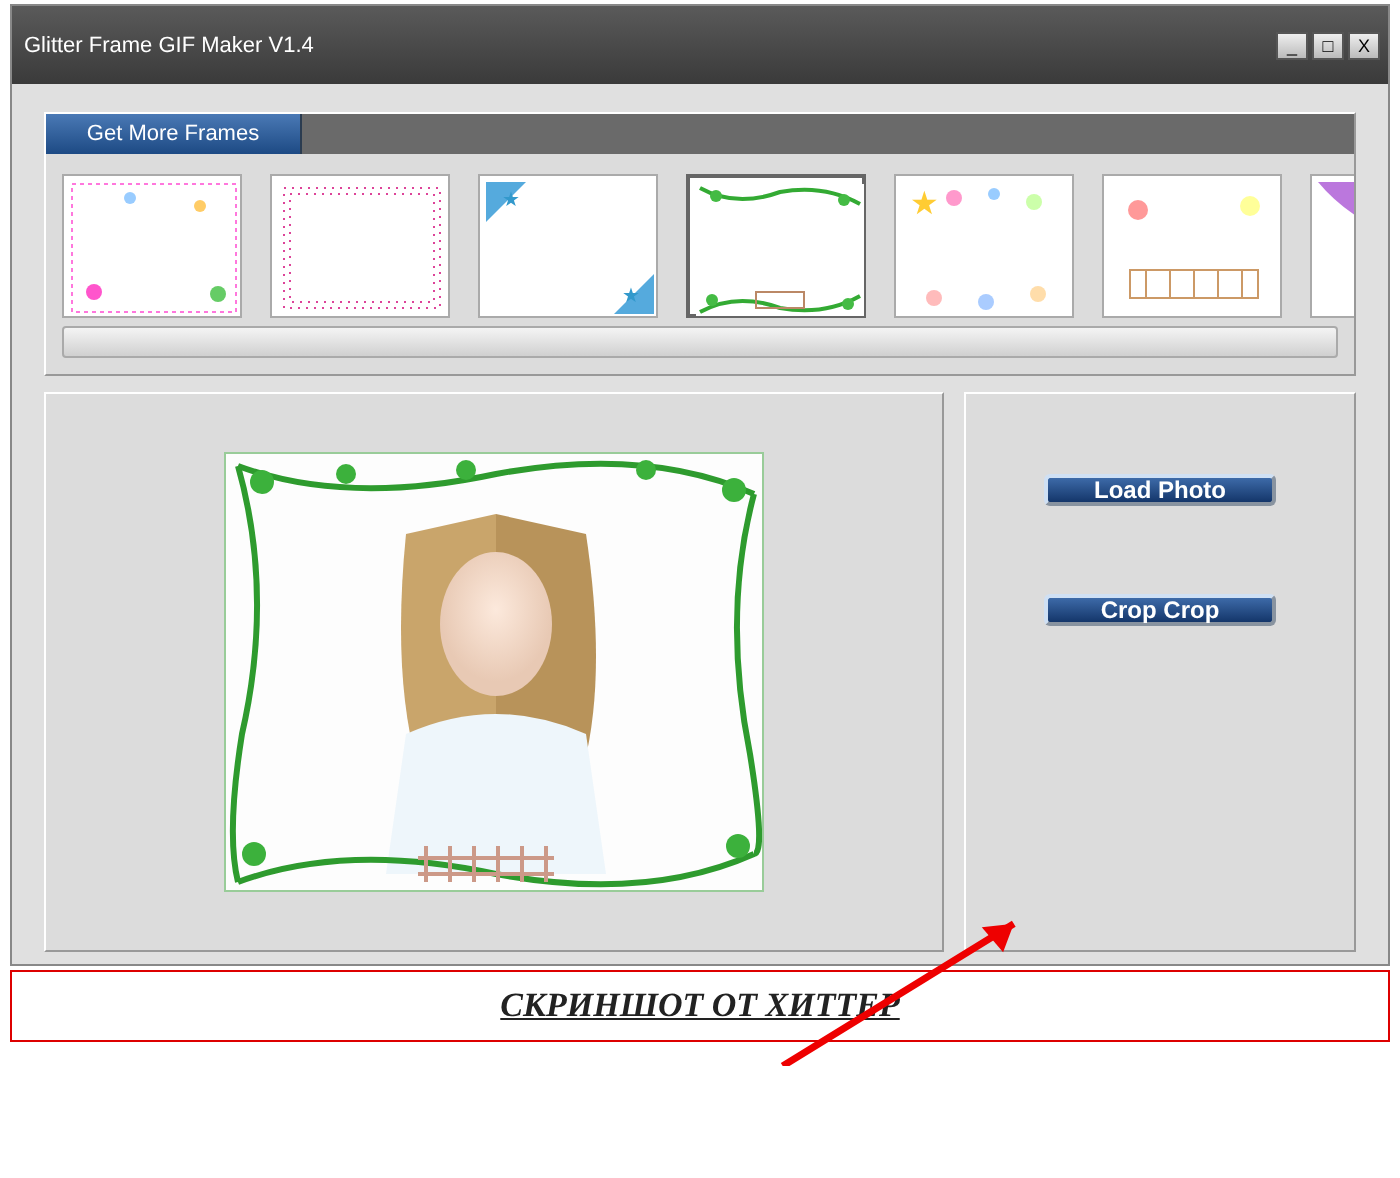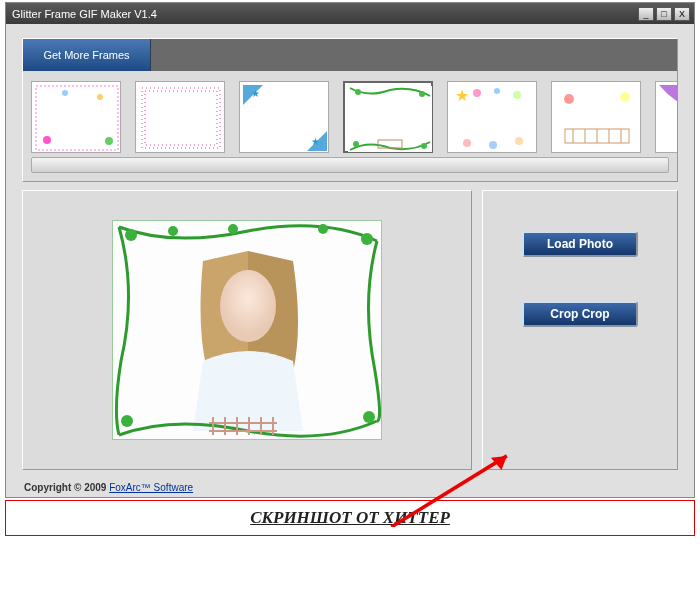--- a/index.html
+++ b/index.html
@@ -9,21 +9,21 @@
     width: 700px;
     height: 589px;
   }
   .window {
     width: 690px;
     margin: 2px auto 0;
     background: #e0e0e0;
     border: 1px solid #888;
   }
   .titlebar {
-    height: 21px;
+    height: 39px;
     background: linear-gradient(to bottom, #5a5a5a 0%, #3a3a3a 100%);
     display: flex;
     align-items: center;
     padding: 0 4px;
     color: #fff;
     font-size: 11px;
   }
   .titlebar-title { flex: 1; padding-left: 2px; }
   .titlebar-btns { display: flex; gap: 2px; }
   .tb-btn {
@@ -39,21 +39,21 @@
     padding: 14px 16px 6px 16px;
     background: #e0e0e0;
   }
   .panel {
     background: #dcdcdc;
     border: 1px solid #999;
     border-top-color:#fff; border-left-color:#fff;
   }
   .tabs-row {
     display: flex;
-    height: 32px;
+    height: 20px;
     background: #1d4ed8;
   }
   .tab {
     flex: 0 0 128px;
     background: linear-gradient(to bottom,#4a79b5,#1d4a84);
     color: #fff;
     font-size: 11px;
     display: flex; align-items: center; justify-content: center;
     border-right: 1px solid #2b3c50;
     cursor: pointer;
@@ -107,21 +107,21 @@
   .side-panel {
     width:196px; height:280px;
     background:#dcdcdc;
     border:1px solid #999;
     border-top-color:#fff; border-left-color:#fff;
     display:flex; flex-direction:column; align-items:center;
     padding-top:40px;
     gap:44px;
   }
   .action-btn {
-    width:116px; height:26px;
+    width:116px; height:16px;
     background: linear-gradient(to bottom,#3d6aa8,#14366a);
     color:#fff;
     font-size:12px;
     font-weight:bold;
     border:2px outset #cfe0f4;
     border-radius:3px;
     display:flex; align-items:center; justify-content:center;
     cursor:pointer;
   }
   .footer {
@@ -308,20 +308,17 @@
         </svg>
       </div>
 
       <div class="side-panel">
         <div class="action-btn">Load Photo</div>
         <div class="action-btn">Crop Crop</div>
       </div>
     </div>
   </div>
 
-  <div class="footer">
-    <b><span>Copyright © 2009 </span></b><a href="#">FoxArc™ Software</a>
-  </div>
 </div>
 
 <div class="caption-bar">
   <span>СКРИНШОТ ОТ ХИТТЕР</span>
 </div>
 
 </body></html>

